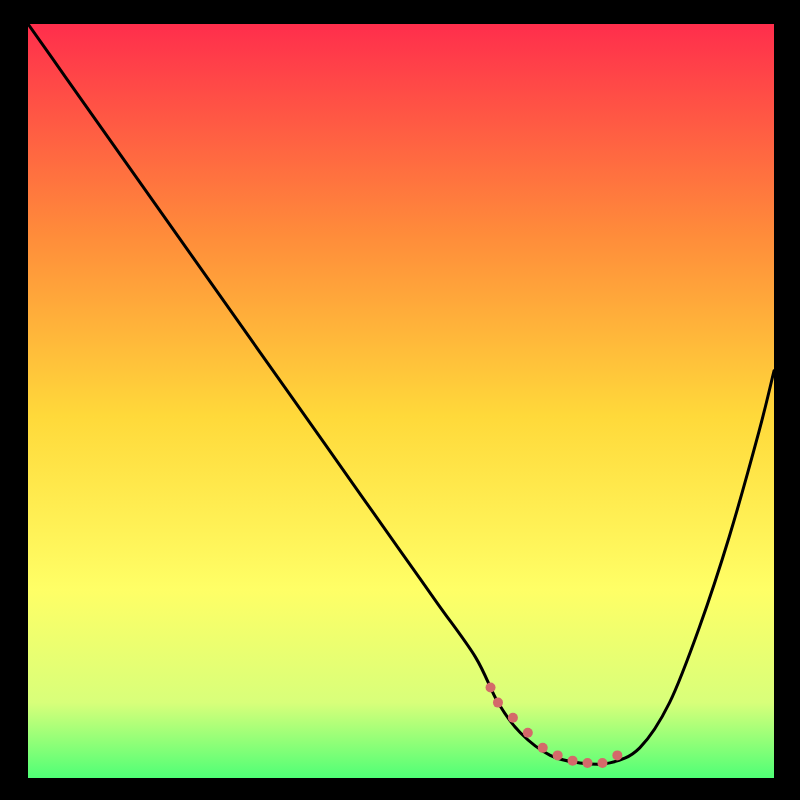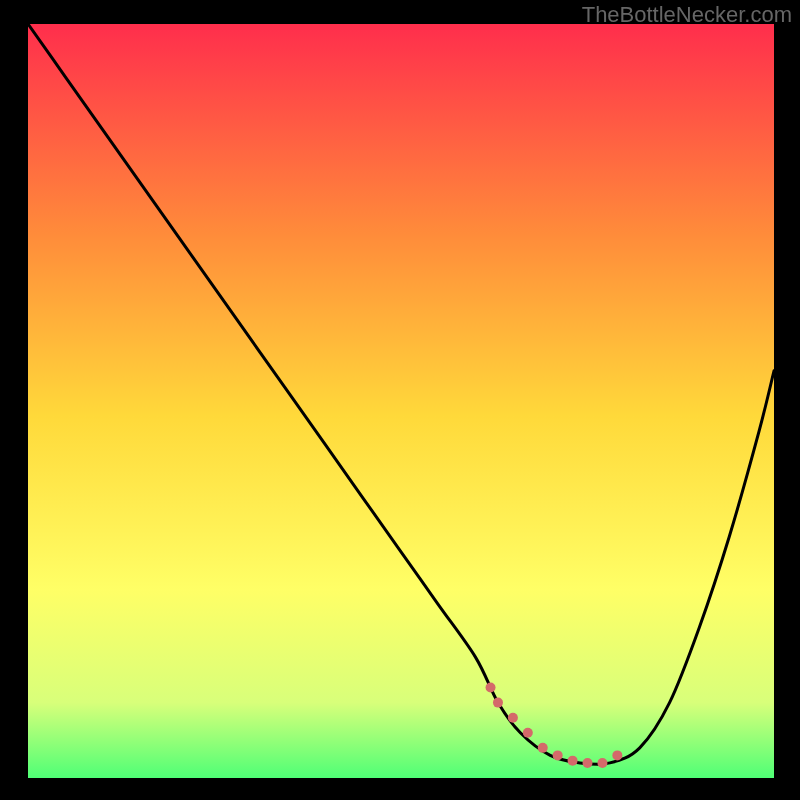--- a/index.html
+++ b/index.html
@@ -36,21 +36,20 @@
   .plot svg {
     display: block;
     width: 100%;
     height: 100%;
   }
 </style>
 </head>
 <body>
 
 <div class="container">
-  <div class="watermark">TheBottleNecker.com</div>
   <div class="plot">
     <svg viewBox="0 0 746 754" preserveAspectRatio="none">
       <defs>
         <linearGradient id="bg-grad" x1="0" y1="0" x2="0" y2="1">
           <stop id="g0" offset="0%" stop-color="#ff2e4c"></stop>
           <stop id="g1" offset="28%" stop-color="#ff8c3a"></stop>
           <stop id="g2" offset="52%" stop-color="#ffd93a"></stop>
           <stop id="g3" offset="75%" stop-color="#ffff66"></stop>
           <stop id="g4" offset="90%" stop-color="#d8ff7a"></stop>
           <stop id="g5" offset="100%" stop-color="#4fff76"></stop>

